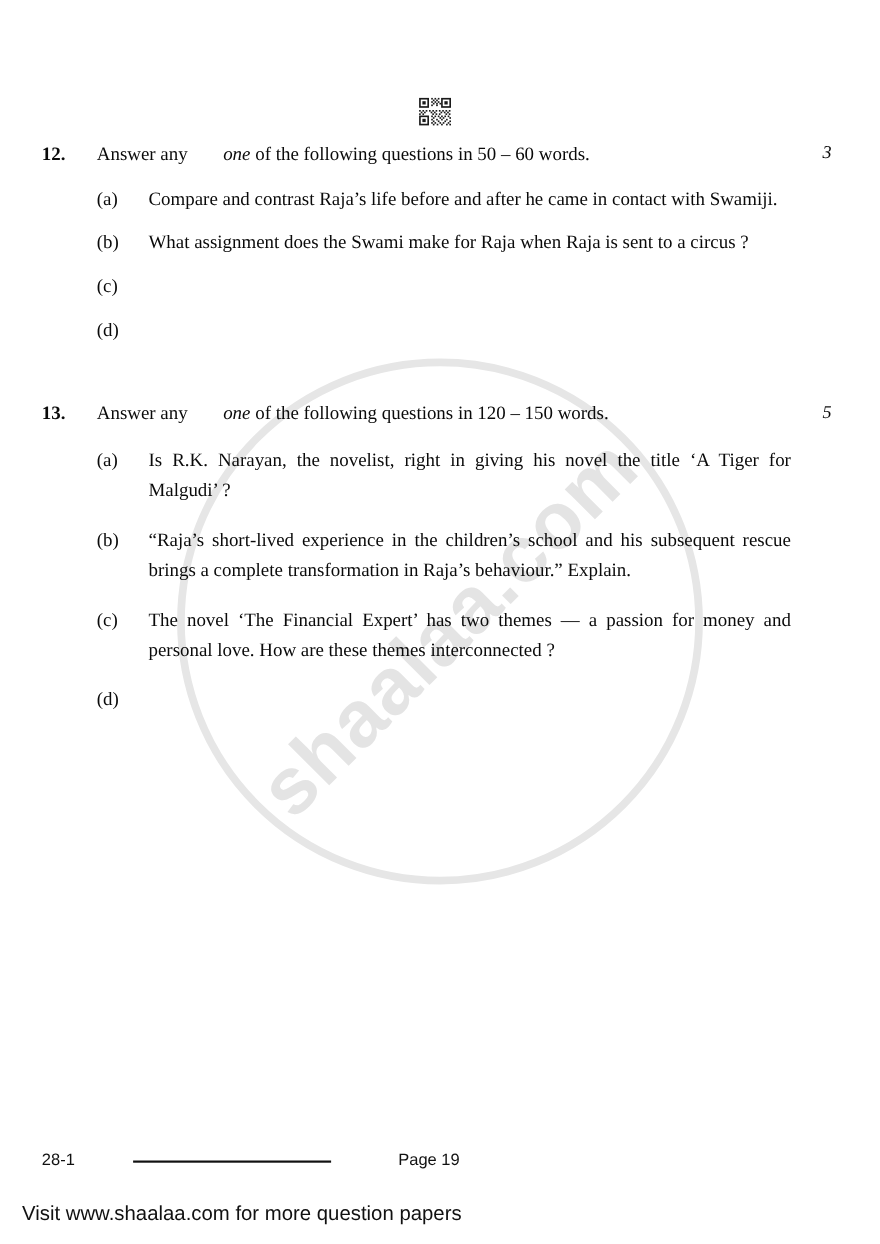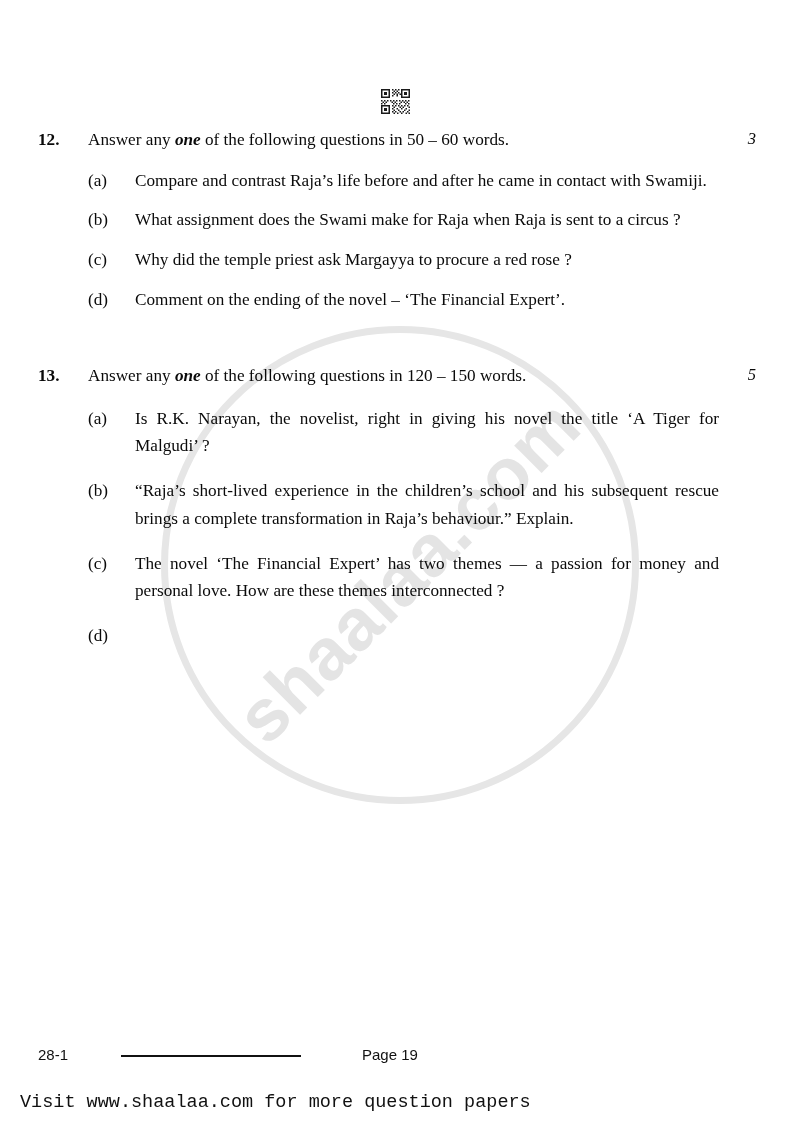--- a/index.html
+++ b/index.html
@@ -91,22 +91,23 @@
     padding-left: 38px;
     box-sizing: border-box;
     font-weight: 700;
     flex: 0 0 88px;
   }
   .q-head-text {
     flex: 1 1 auto;
     padding-right: 110px;
   }
   .q-head-text em {
-    font-weight: 700;
+    font-weight: 400;
     font-style: italic;
+    margin-left: 28px;
   }
   .q-marks {
     position: absolute;
     right: 44px;
     top: 0;
     font-style: italic;
     font-size: 16.5px;
   }
 
   .sub {
@@ -156,21 +157,21 @@
   .footer-page {
     position: absolute;
     left: 362px;
     top: 2px;
     text-align: center;
   }
   .footer-visit {
     position: absolute;
     left: 20px;
     top: 1092px;
-    font-family: Liberation Mono, monospace;
+    font-family: Liberation Sans, sans-serif;
     font-size: 18.5px;
     color: #111;
     z-index: 2;
   }
 </style>
 </head>
 <body>
 
 <div class="page">
 
@@ -279,26 +280,24 @@
         <div class="sub-text">Compare and contrast Raja’s life before and after he came in contact with Swamiji.</div>
       </div>
 
       <div class="sub" style="margin-top:12px;">
         <div class="sub-label">(b)</div>
         <div class="sub-text">What assignment does the Swami make for Raja when Raja is sent to a circus ?</div>
       </div>
 
       <div class="sub" style="margin-top:12px;">
         <div class="sub-label">(c)</div>
-        <div class="sub-text nojustify">Why did the temple priest ask Margayya to procure a red rose ?</div>
       </div>
 
       <div class="sub" style="margin-top:13px;">
         <div class="sub-label">(d)</div>
-        <div class="sub-text nojustify">Comment  on the ending of the novel – ‘The Financial Expert’.</div>
       </div>
     </div>
 
     <div class="qblock" style="margin-top:51px;">
       <div class="q-head">
         <div class="q-num">13.</div>
         <div class="q-head-text"><span>Answer any </span><em>one</em><span> of the following questions in 120 – 150 words.</span></div>
         <div class="q-marks">5</div>
       </div>
 

